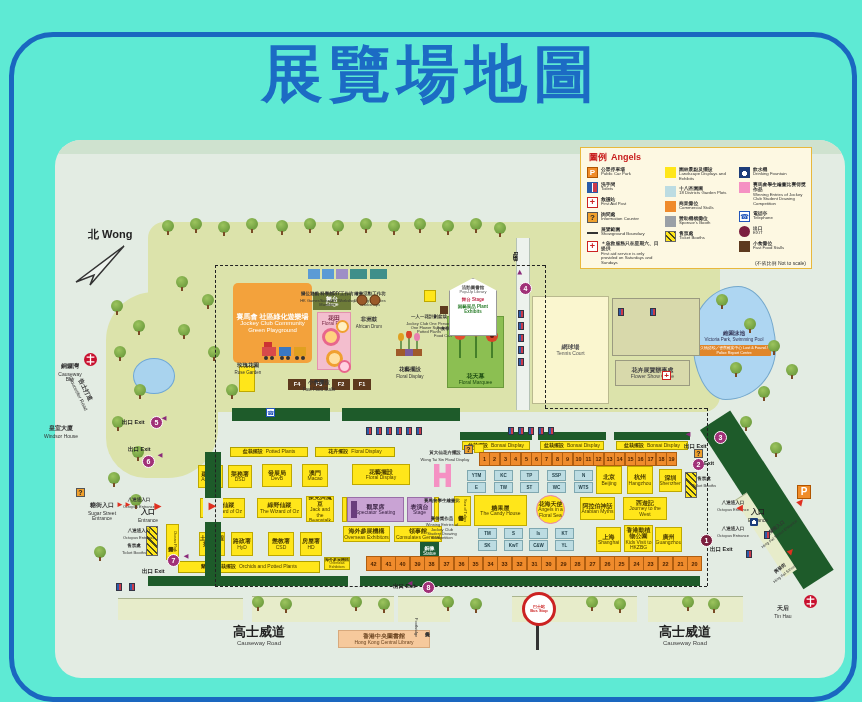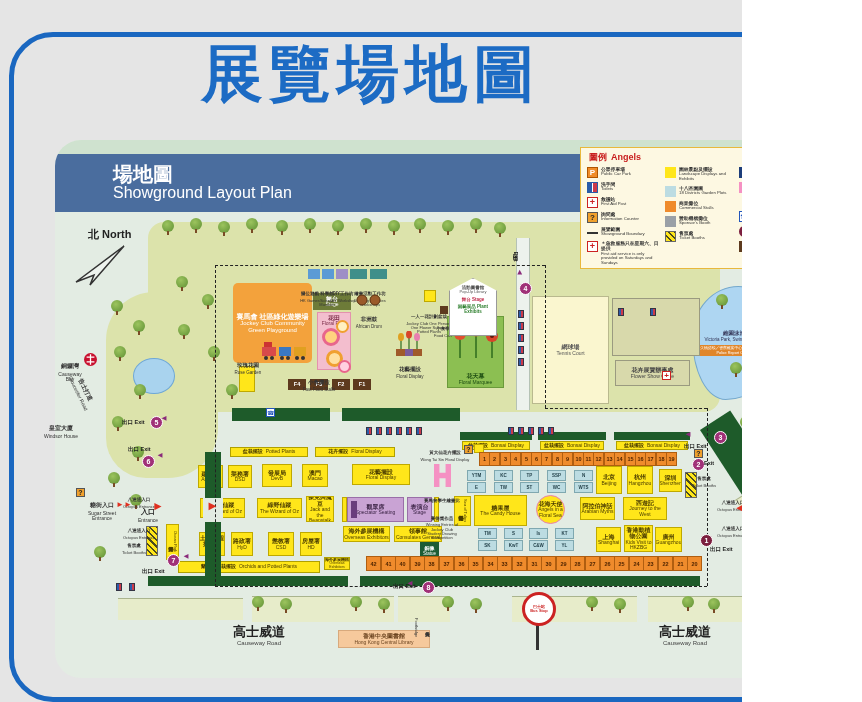--- a/index.html
+++ b/index.html
@@ -1,16 +1,16 @@
 <!DOCTYPE html>
 <html><head>
 <meta charset="utf-8">
 <style>
   html,body{margin:0;padding:0;background:#fff}
-  .page{position:relative;width:742px;height:702px;background:#e5e5e5;overflow:hidden;
+  .page{position:relative;width:862px;height:702px;background:#5eead4;overflow:hidden;
         font-family:"Liberation Sans",sans-serif}
   .frame{position:absolute;left:9px;top:32px;width:838px;height:660px;border:5px solid #1a67c0;border-radius:44px}
   .big-title{position:absolute;top:32px;left:0;right:0;text-align:center;
       font-family:"DejaVu Serif",serif;font-size:62px;color:#1c6bc4;letter-spacing:6px;font-weight:bold}
   .panel{position:absolute;left:55px;top:140px;width:790px;height:538px;background:#e3ece3;border-radius:26px;overflow:hidden}
   .panel-top{position:absolute;left:0;top:0;width:100%;height:14px;background:#cfe2cf}
   .band{position:absolute;left:0;top:14px;width:100%;height:58px;background:#4a6d9e;color:#fff}
   .band-zh{position:absolute;left:58px;top:7px;font-size:20px;font-weight:bold}
   .band-en{position:absolute;left:58px;top:30px;font-size:16px}
   .park-main{position:absolute;left:148px;top:222px;width:572px;height:190px;background:#dce3ab;border-radius:16px;z-index:1}
@@ -145,24 +145,20 @@
 </style>
 </head>
 <body>
 
 <div class="page">
   <div class="frame"></div>
   <div class="big-title">展覽場地圖</div>
 
   <div class="panel">
     <div class="panel-top"></div>
-    <div class="band">
-      <div class="band-zh">場地圖</div>
-      <div class="band-en">Showground Layout Plan</div>
-    </div>
   </div>
 
   <div class="park-main"></div>
   <div class="park-left"></div>
   <div class="park-right"></div>
 
   <div id="maplayer" style="position:absolute;left:0;top:0;width:862px;height:702px;z-index:4">
       <div class="blk orange-big" style="position: absolute; left: 233px; top: 283px; width: 79px; height: 80px;">
         <span class="bz">賽馬會 社區綠化遊樂場</span>
         <span class="be">Jockey Club Community Green Playground</span>
@@ -610,21 +606,21 @@
       <div class="tree" style="position: absolute; left: 350px; top: 596px;"></div>
       <div class="tree" style="position: absolute; left: 378px; top: 598px;"></div>
       <div class="tree" style="position: absolute; left: 442px; top: 596px;"></div>
       <div class="tree" style="position: absolute; left: 470px; top: 598px;"></div>
       <div class="tree" style="position: absolute; left: 586px; top: 596px;"></div>
       <div class="tree" style="position: absolute; left: 614px; top: 598px;"></div>
       <div class="tree" style="position: absolute; left: 682px; top: 596px;"></div>
       <div class="tree" style="position: absolute; left: 708px; top: 598px;"></div>
     </div>
 
-  <div class="north">北 North</div>
+  <div class="north">北 Wong</div>
   <svg class="north-svg" width="60" height="46" viewBox="0 0 60 46">
     <path d="M54 4 L6 40 L24 33 L20 43 Z" fill="#eef3ee" stroke="#333" stroke-width="1.5"></path>
   </svg>
 
   <div class="library">
     <span class="lib-zh">流動圖書館</span>
     <span class="lib-en">Pop-Up Library</span>
     <span class="lib-st">舞台 Stage</span>
     <span class="lib-pl">園藝展品 Plant Exhibits</span>
   </div>

